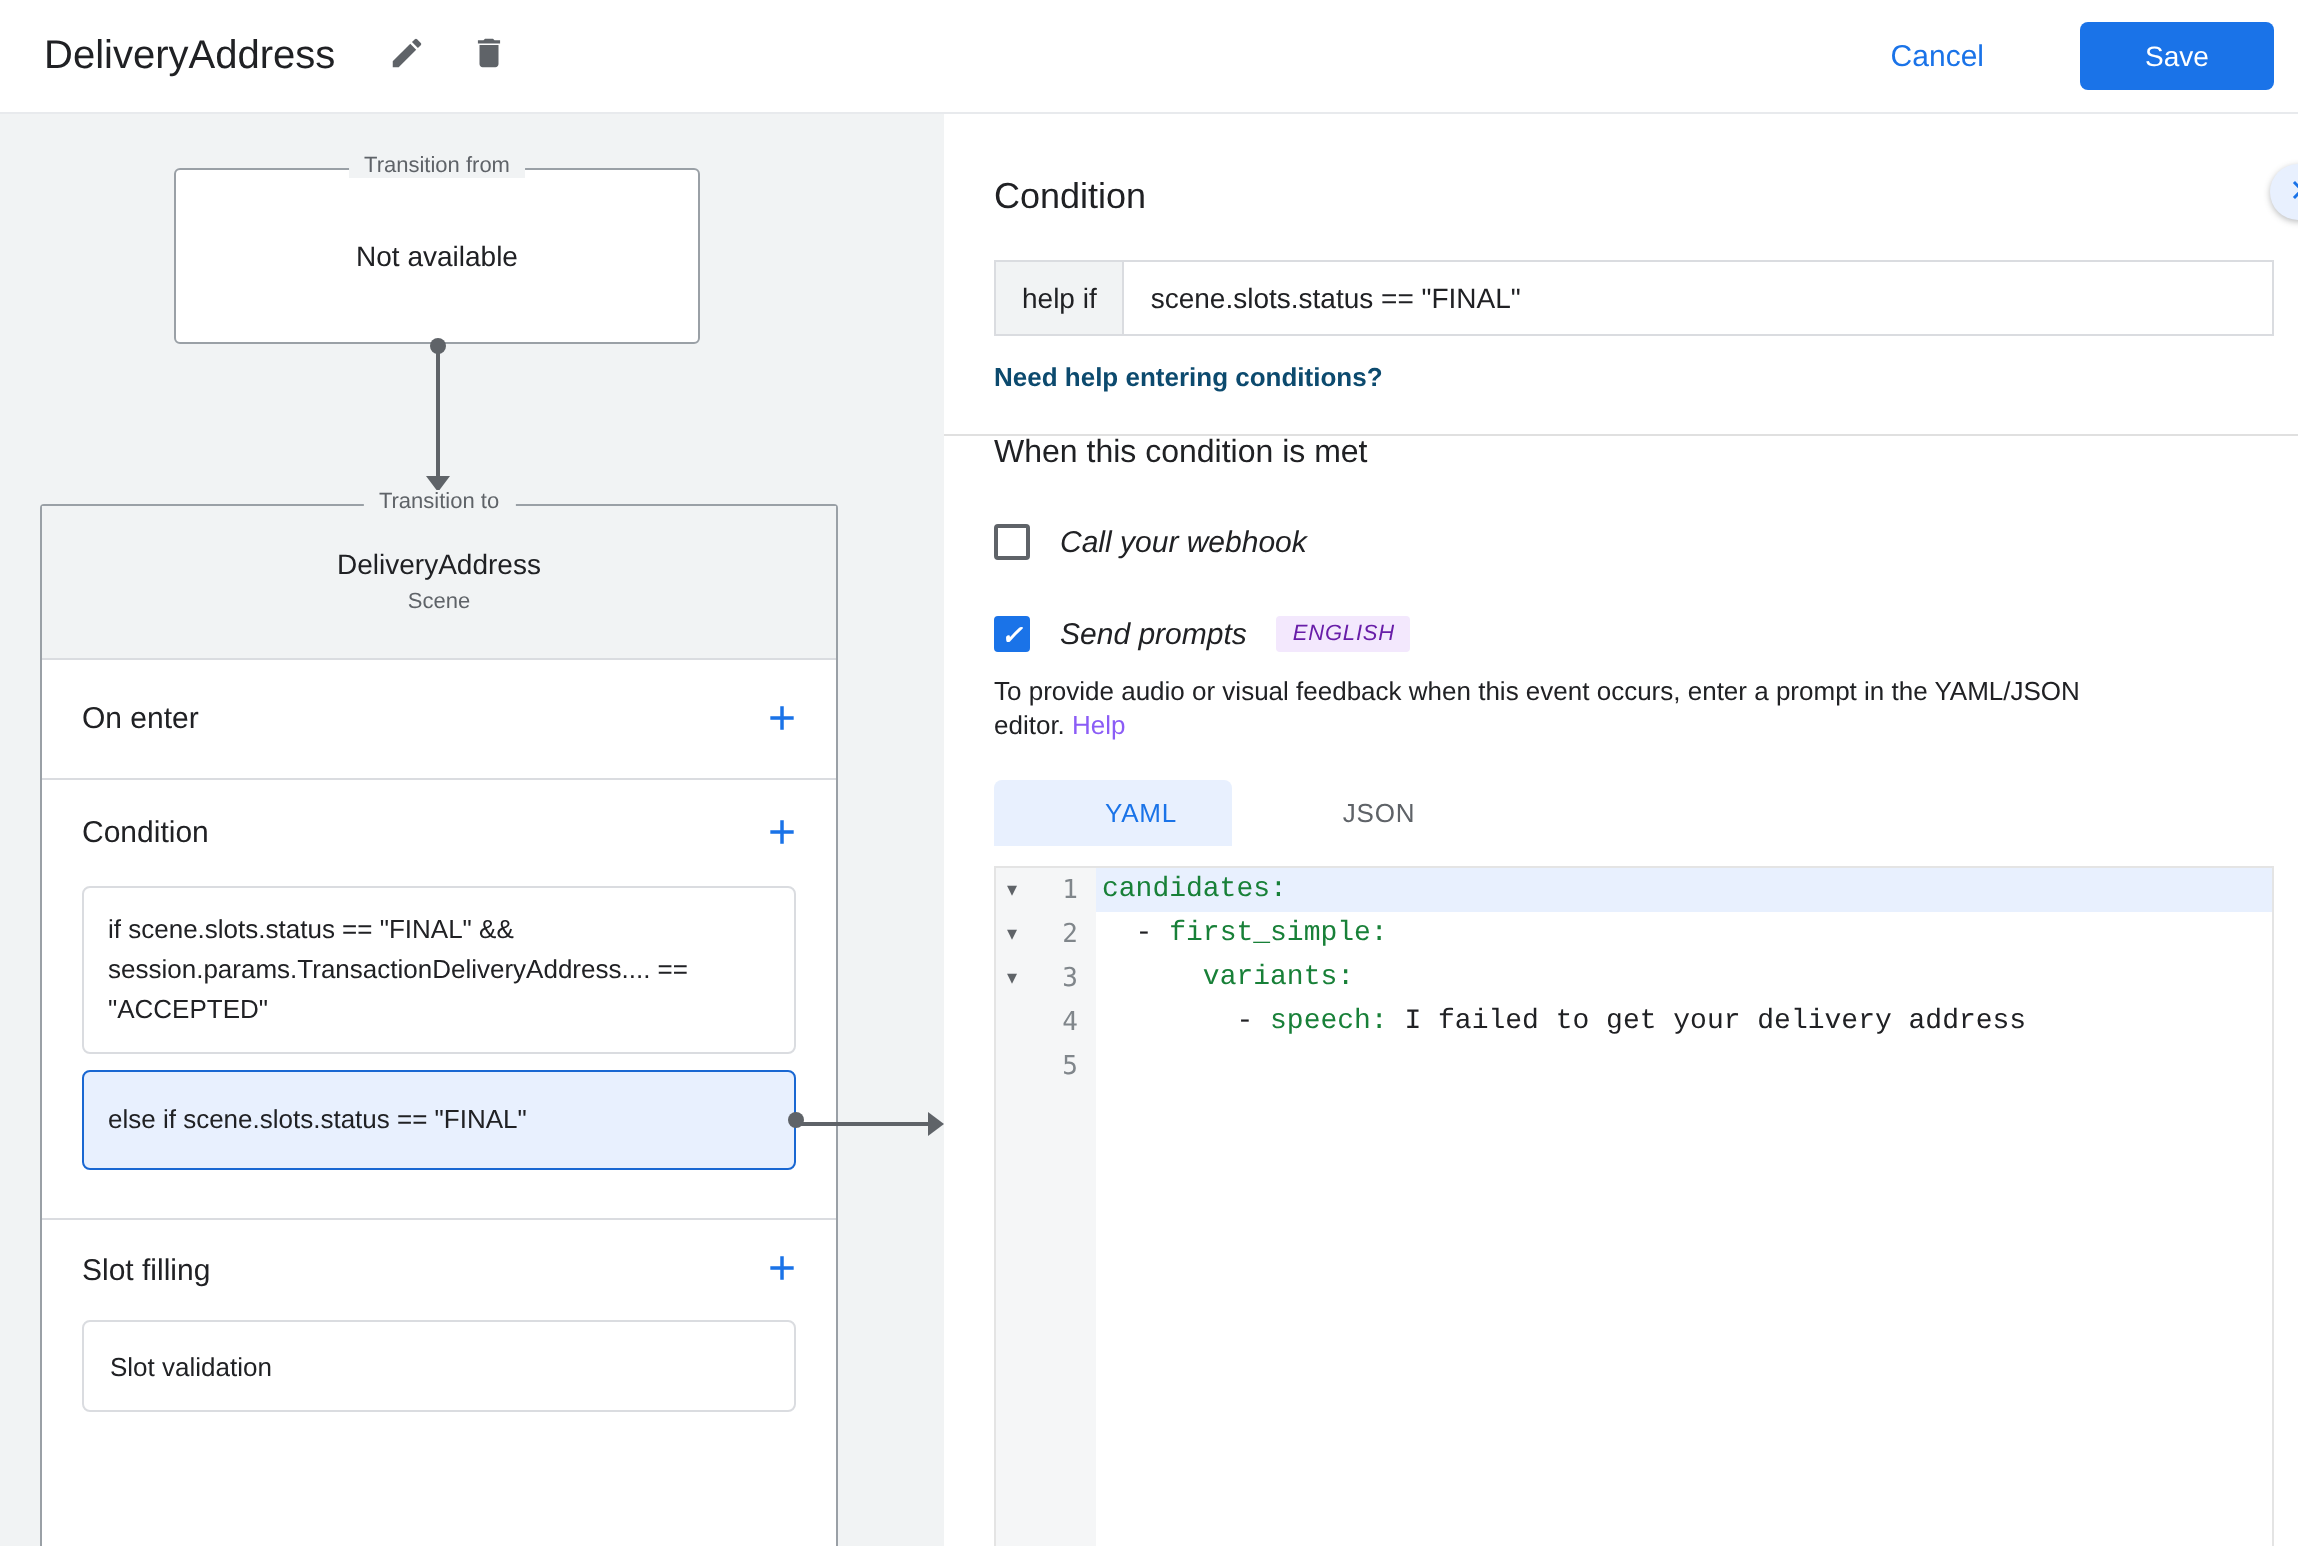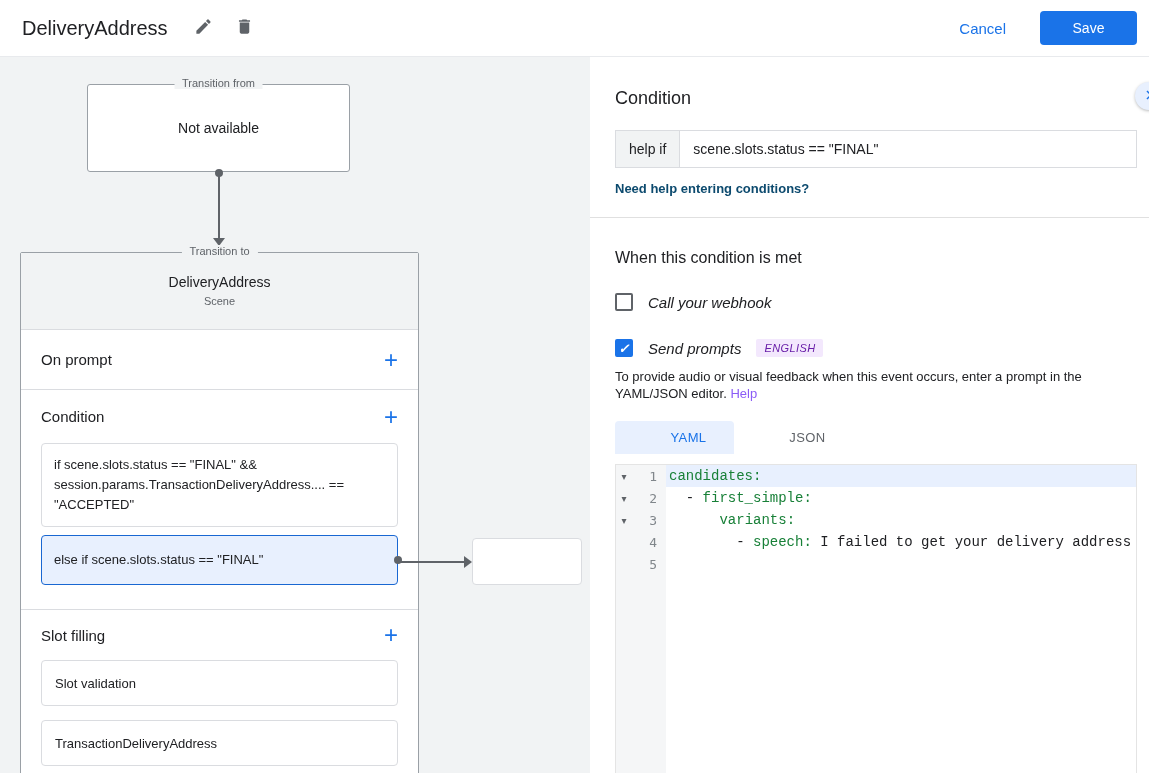--- a/index.html
+++ b/index.html
@@ -6,30 +6,30 @@
   html,body { width:1149px; height:773px; overflow:hidden; background:#fff;
     font-family:"Liberation Sans", sans-serif; color:#202124; }
 
   
   .topbar { height:57px; display:flex; align-items:center; justify-content:space-between;
     padding:0 12px 0 22px; border-bottom:1px solid #e8eaed; background:#fff; }
   .topbar-left { display:flex; align-items:center; gap:10px; }
   .page-title { font-size:20px; font-weight:400; color:#202124; margin-right:10px; }
   .icon-btn { background:none; border:none; padding:6px; cursor:pointer; display:flex; align-items:center; }
   .icon-btn svg { fill:#5f6368; }
-  .topbar-right { display:flex; align-items:center; gap:34px; padding-right:0; }
+  .topbar-right { display:flex; align-items:center; gap:48px; padding-right:0; }
   .cancel-btn { background:none; border:none; color:#1a73e8; font-size:15px; font-weight:500;
     font-family:"Liberation Sans",sans-serif; cursor:pointer; }
   .save-btn { background:#1a73e8; color:#fff; border:none; border-radius:4px; width:97px; height:34px;
     font-size:14px; font-weight:500; font-family:"Liberation Sans",sans-serif; cursor:pointer; }
 
   .content { display:flex; height:716px; }
 
   
-  .canvas { width:590px; flex:none; background:#f1f3f4; position:relative; overflow:hidden; }
+  .canvas { width:472px; flex:none; background:#f1f3f4; position:relative; overflow:hidden; }
 
   .from-box { position:absolute; left:87px; top:27px; width:263px; height:88px; background:#fff;
     border:1px solid #9aa0a6; border-radius:3px; display:flex; align-items:center; justify-content:center; }
   .box-label { position:absolute; top:-8px; left:50%; transform:translateX(-50%); background:#f1f3f4;
     padding:0 8px; font-size:11px; color:#5f6368; white-space:nowrap; }
   .from-content { font-size:14px; color:#202124; }
 
   .vline { position:absolute; left:218px; top:115px; width:2px; height:66px; background:#5f6368; }
   .vdot  { position:absolute; left:215px; top:112px; width:8px; height:8px; border-radius:50%; background:#5f6368; }
   .varrow{ position:absolute; left:213px; top:181px; width:0; height:0;
@@ -78,21 +78,21 @@
 
   .cond-row { display:flex; margin-top:21px; height:38px; }
   .cond-prefix { display:flex; align-items:center; padding:0 13px; background:#f1f3f4;
     border:1px solid #dadce0; font-size:14px; color:#202124; margin-right:-1px; }
   .cond-input { flex:1; border:1px solid #dadce0; padding:0 13px; font-size:14px; color:#202124;
     font-family:"Liberation Sans",sans-serif; outline:none; background:#fff; }
   .help-link { display:inline-block; margin-top:13px; font-size:13px; color:#0c4a6e; text-decoration:none; cursor:pointer;font-weight:bold; }
 
   .panel-divider { height:1px; background:#e0e0e0; margin:21px -12px 0 -25px; }
 
-  .when-title { margin-top:31px; font-size:16px; font-weight:400; color:#202124; }
+  .when-title { font-size:16px; font-weight:400; color:#202124; }
   .check-row { display:flex; align-items:center; gap:15px;font-style:italic; }
   .row-webhook { margin-top:26px; }
   .row-prompts { margin-top:28px; }
   .checkbox { width:18px; height:18px; border:2px solid #5f6368; border-radius:2px; background:#fff;
     flex:none; cursor:pointer; display:flex; align-items:center; justify-content:center; }
   .checkbox.checked { background:#1a73e8; border-color:#1a73e8; color:#fff; font-size:13px; font-weight:700; }
   .check-label { font-size:15px; font-weight:500; color:#202124; }
   .lang-badge { display:inline-block; background:#f3e8fd; color:#681da8; font-size:11px; font-weight:500;
     padding:3px 8px; border-radius:2px; letter-spacing:.4px; margin-left:14px; }
 
@@ -160,42 +160,41 @@
     <div class="varrow"></div>
 
     <div class="scene-card">
       <span class="box-label">Transition to</span>
       <div class="scene-head">
         <div class="scene-title">DeliveryAddress</div>
         <div class="scene-sub">Scene</div>
       </div>
 
       <div class="card-row row-onenter">
-        <span class="section-label">On prompt</span>
+        <span class="section-label">On enter</span>
         <button class="plus-btn">+</button>
       </div>
       <div class="hdivider"></div>
 
       <div class="card-row row-condition">
         <span class="section-label">Condition</span>
         <button class="plus-btn">+</button>
       </div>
       <div class="cond-list">
           <div class="cond-box"><span>if scene.slots.status == "FINAL" &amp;&amp; session.params.TransactionDeliveryAddress.... == "ACCEPTED"</span></div>
           <div class="cond-box selected"><span>else if scene.slots.status == "FINAL"</span><span class="connector-dot"></span></div>
         </div>
 
       <div class="hdivider"></div>
       <div class="card-row row-slot">
         <span class="section-label">Slot filling</span>
         <button class="plus-btn">+</button>
       </div>
       <div class="slot-list">
           <div class="slot-box">Slot validation</div>
-          <div class="slot-box">TransactionDeliveryAddress</div>
         </div>
     </div>
 
     <div class="hconn-line"></div>
     <div class="hconn-arrow"></div>
     <div class="target-box"></div>
   </div>
 
   <div class="panel">
     <button class="collapse-btn">

